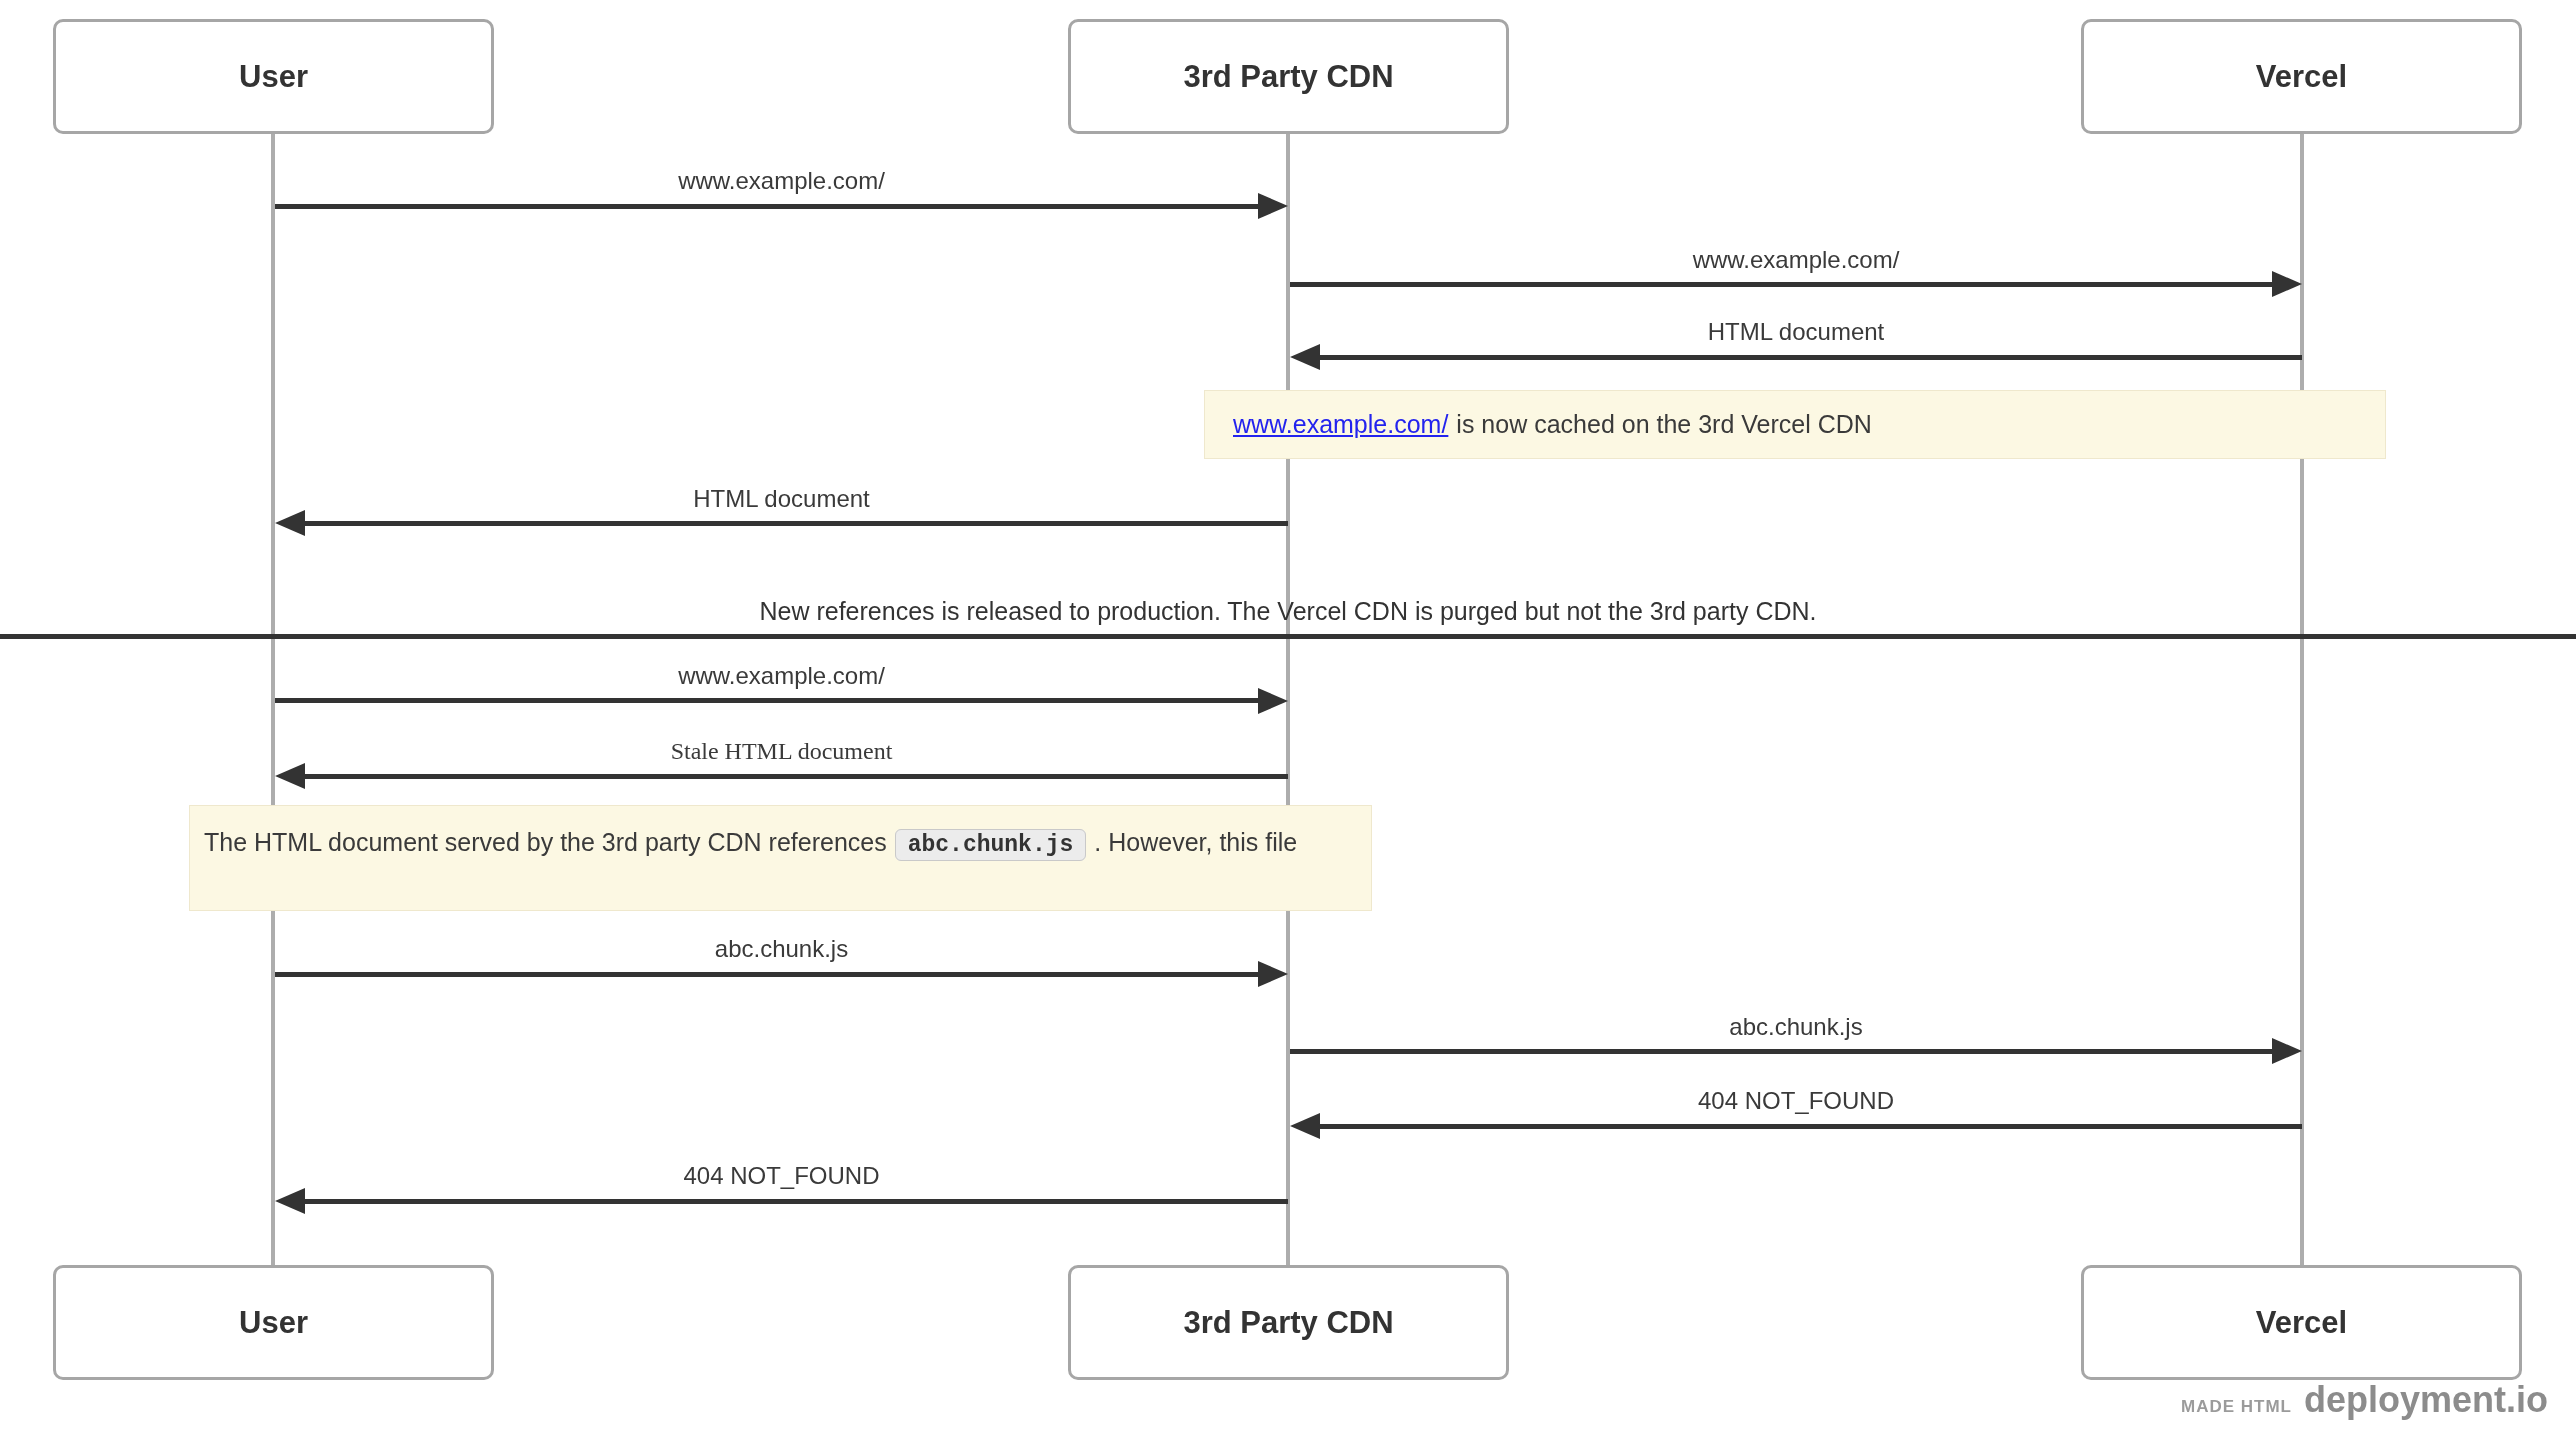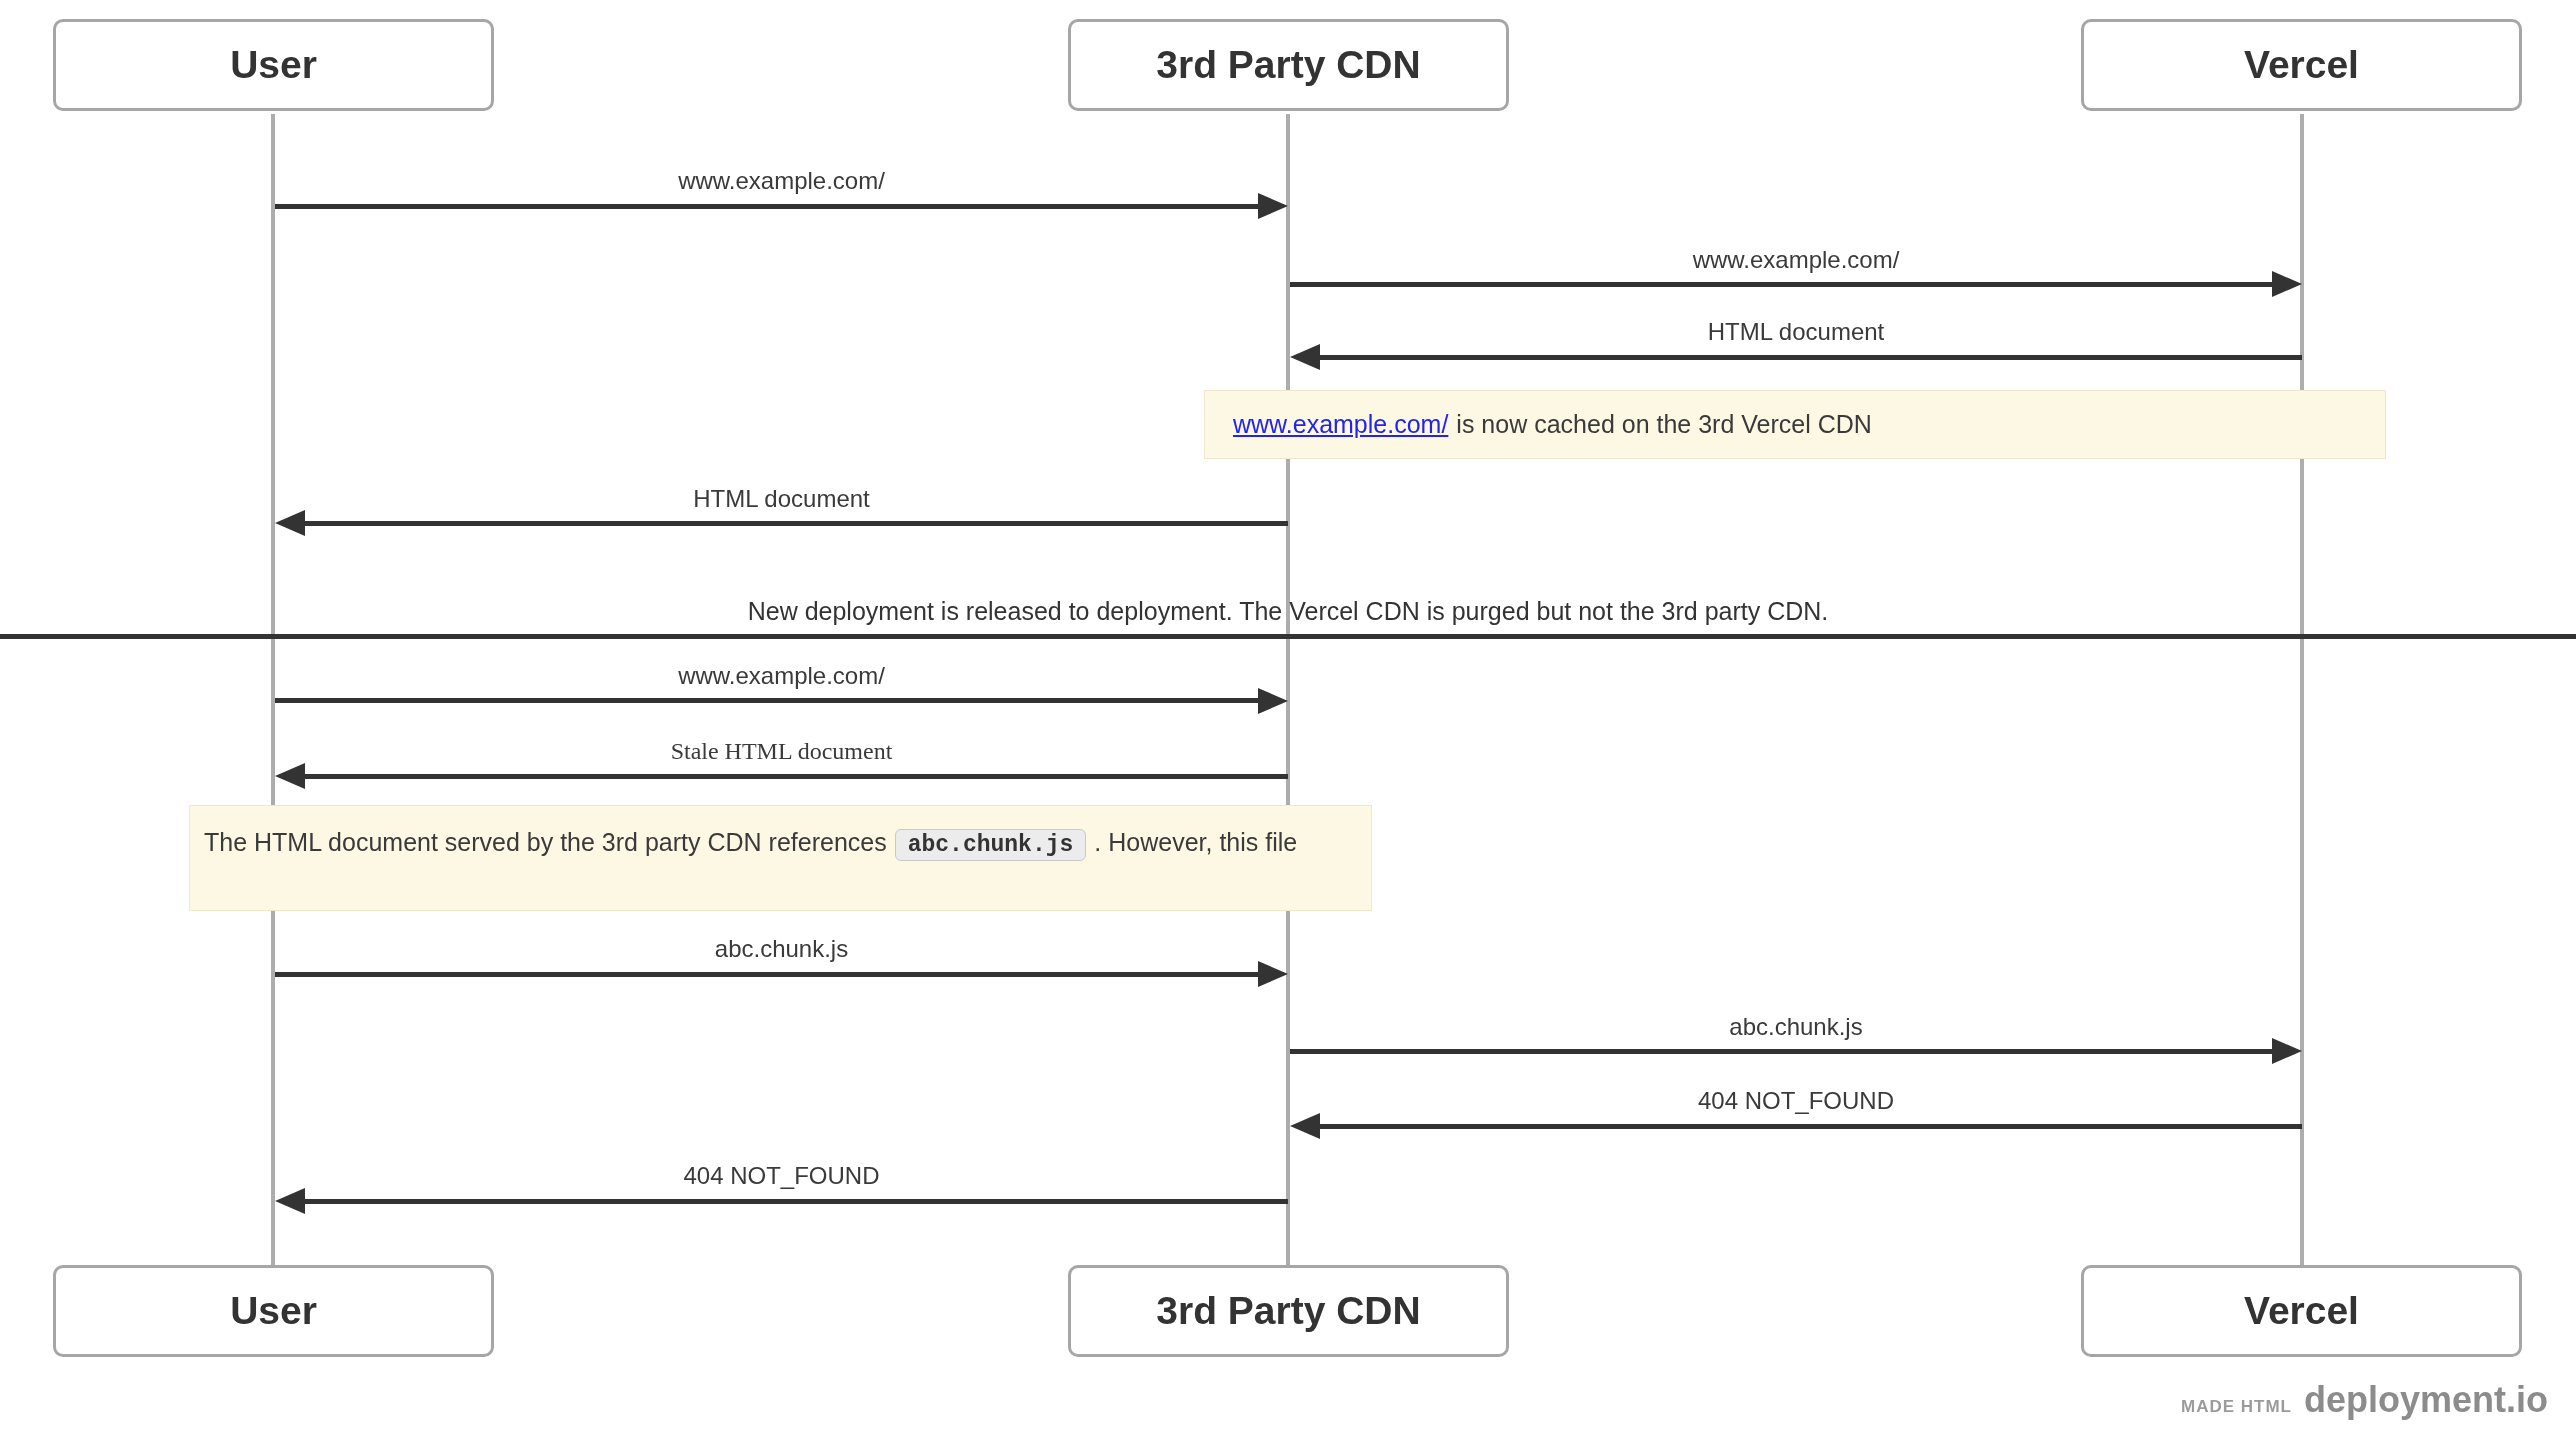--- a/index.html
+++ b/index.html
@@ -1,24 +1,24 @@
 <!DOCTYPE html>
 <html><head>
 <meta charset="utf-8">
 <style>
   html,body{margin:0;padding:0;background:#ffffff;}
   #canvas{
     position:relative;width:2576px;height:1438px;background:#ffffff;overflow:hidden;
     font-family:"Liberation Sans","DejaVu Sans",sans-serif;
   }
   .actor-box{
-    position:absolute;width:441px;height:92px;box-sizing:border-box;
+    position:absolute;width:441px;height:115px;box-sizing:border-box;
     background:#ffffff;border:3px solid #a6a6a6;border-radius:10px;
     display:flex;align-items:center;justify-content:center;
-    font-size:39px;font-weight:700;color:#333333;z-index:5;
+    font-size:31px;font-weight:700;color:#333333;z-index:5;
   }
   .lifeline{position:absolute;width:4px;top:114px;height:1151px;background:#adadad;z-index:1;}
   .msg-label{
     position:absolute;height:34px;line-height:34px;text-align:center;
     font-size:24px;color:#3a3a3a;z-index:3;white-space:nowrap;
   }
   .msg-line{position:absolute;height:5px;background:#333333;z-index:3;}
   .head-right{
     position:absolute;width:0;height:0;z-index:3;
     border-top:13px solid transparent;border-bottom:13px solid transparent;
@@ -55,21 +55,21 @@
 </style>
 </head>
 <body>
 
 <div id="canvas">
 
   <div class="lifeline" style="left:271px;"></div>
   <div class="lifeline" style="left:1286px;"></div>
   <div class="lifeline" style="left:2300px;"></div>
 
-  <div class="divider-text">New deployment is released to deployment. The Vercel CDN is purged but not the 3rd party CDN.</div>
+  <div class="divider-text">New references is released to production. The Vercel CDN is purged but not the 3rd party CDN.</div>
   <div class="divider-line"></div>
 
   <div class="msg-label" style="left:275px;width:1013px;top:164px;">www.example.com/</div>
   <div class="msg-line" style="left:275px;width:983px;top:204px;"></div>
   <div class="head-right" style="left:1258px;top:193px;"></div>
 
   <div class="msg-label" style="left:1290px;width:1012px;top:243px;">www.example.com/</div>
   <div class="msg-line" style="left:1290px;width:982px;top:282px;"></div>
   <div class="head-right" style="left:2272px;top:271px;"></div>
 

